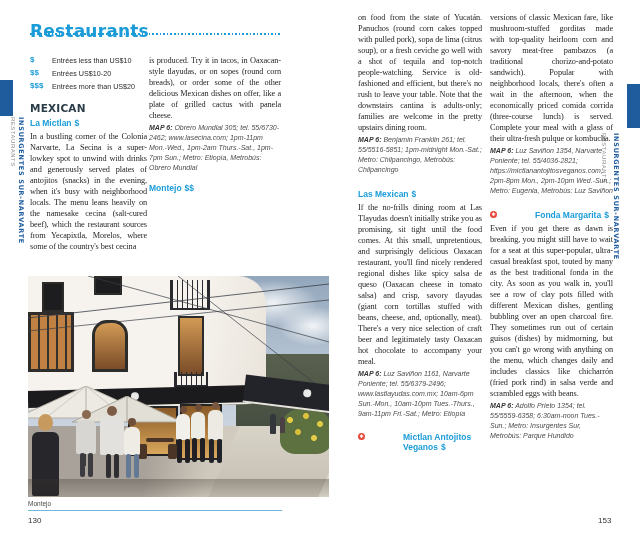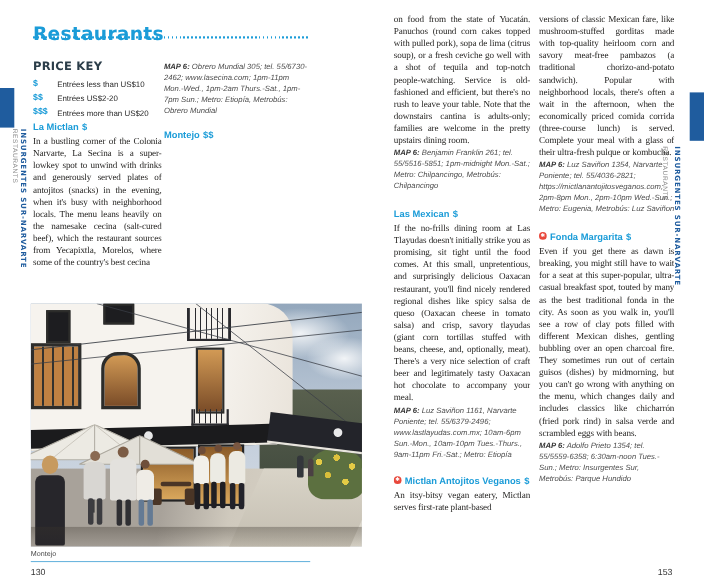--- a/index.html
+++ b/index.html
@@ -18,21 +18,21 @@
   .col{position:absolute;overflow:hidden;}
   .section-heading{font:bold 10.5px "DejaVu Sans",sans-serif;color:#2b3d49;letter-spacing:.2px;
                    margin:0 0 4px 0;}
   .section-heading.mt{margin-top:11px;}
   .listing-heading{font:bold 8.5px "Liberation Sans",sans-serif;color:#1b9cd8;margin:10px 0 3px 0;}
   .listing-heading.first{margin-top:0;}
   .listing-heading .price{margin-left:3px;}
   .badge-heading{display:flex;gap:3px;align-items:flex-start;}
   .badge{flex:0 0 auto;width:7px;height:7px;margin-top:1px;border-radius:50%;background:#e8473b;
          color:#fff;font:bold 5px "DejaVu Sans",sans-serif;line-height:7px;text-align:center;}
-  .bh-text{flex:1;}
+  .bh-text{flex:1;margin-left:35px;}
   .body-text{font:8.3px/11px "Liberation Serif",serif;color:#201f1d;text-align:justify;
              letter-spacing:-.1px;margin:0;}
   .map-text{font:italic 7px/10px "Liberation Sans",sans-serif;color:#4c4c4c;margin:2px 0 0 0;}
   .map-label{font-weight:bold;color:#353535;}
   
   .pk-row{display:flex;margin-bottom:3px;}
   .pk-sym{flex:0 0 22px;font:bold 8px "Liberation Sans",sans-serif;color:#1b9cd8;}
   .pk-label{font:7.2px "Liberation Sans",sans-serif;color:#2a2a2a;padding-top:1px;}
   
   .photo{position:absolute;left:28px;top:276px;width:301px;height:221px;overflow:hidden;
@@ -93,40 +93,41 @@
   <span class="vtext vsub" style="left:10px;top:117px;">RESTAURANTS</span>
 
   <div class="tab" style="left:627px;top:84px;width:13px;height:44px;"></div>
   <span class="vtext vtitle" style="left:612px;top:133px;">INSURGENTES SUR-NARVARTE</span>
   <span class="vtext vsub" style="left:601px;top:133px;">RESTAURANTS</span>
 
   <h1 class="page-title">Restaurants</h1>
   <div class="dotted-rule"></div>
 
   <div class="col" style="left:30px;top:55px;width:117px;height:218px;">
-    <div class="section-heading">PRICE KEY</div>
     <div class="pk-row">
       <span class="pk-sym">$</span>
       <span class="pk-label">Entrées less than US$10</span>
     </div>
     <div class="pk-row">
       <span class="pk-sym">$$</span>
-      <span class="pk-label">Entrées US$2-20</span>
+      <span class="pk-label">Entrées US$10-20</span>
     </div>
     <div class="pk-row">
       <span class="pk-sym">$$$</span>
       <span class="pk-label">Entrées more than US$20</span>
     </div>
+    <div class="section-heading mt">MEXICAN</div>
     <div class="listing-heading first">
       <span>La Mictlan</span><span class="price">$</span>
     </div>
     <p class="body-text">In a bustling corner of the Colonia Narvarte, La Secina is a super-lowkey spot to unwind with drinks and generously served plates of antojitos (snacks) in the evening, when it's busy with neighborhood locals. The menu leans heavily on the namesake cecina (salt-cured beef), which the restaurant sources from Yecapixtla, Morelos, where some of the country's best cecina</p>
   </div>
 
   <div class="col" style="left:149px;top:55px;width:132px;height:218px;">
+    <p class="body-text">is produced. Try it in tacos, in Oaxacan-style tlayudas, or on sopes (round corn breads), or order some of the other delicious Mexican dishes on offer, like a plate of grilled cactus with panela cheese.</p>
     <p class="map-text">
       <span class="map-label">MAP 6:</span>
       <span>Obrero Mundial 305; tel. 55/6730-2462; www.lasecina.com; 1pm-11pm Mon.-Wed., 1pm-2am Thurs.-Sat., 1pm-7pm Sun.; Metro: Etiopía, Metrobús: Obrero Mundial</span>
     </p>
     <div class="listing-heading">
       <span>Montejo</span><span class="price">$$</span>
     </div>
   </div>
 
   <div class="photo">
@@ -250,21 +251,20 @@
     <p class="map-text">
       <span class="map-label">MAP 6:</span>
       <span>Luz Saviñon 1161, Narvarte Poniente; tel. 55/6379-2496; www.lastlayudas.com.mx; 10am-6pm Sun.-Mon., 10am-10pm Tues.-Thurs., 9am-11pm Fri.-Sat.; Metro: Etiopía</span>
     </p>
     <div class="listing-heading badge-heading" style="margin-top:13px;justify-content:center;">
       <span class="badge">✱</span>
       <span class="bh-text">
         <span>Mictlan Antojitos Veganos</span><span class="price">$</span>
       </span>
     </div>
-    <p class="body-text">An itsy-bitsy vegan eatery, Mictlan serves first-rate plant-based</p>
   </div>
 
   <div class="col" style="left:490px;top:12px;width:123px;height:496px;">
     <p class="body-text">versions of classic Mexican fare, like mushroom-stuffed gorditas made with top-quality heirloom corn and savory meat-free pambazos (a traditional chorizo-and-potato sandwich). Popular with neighborhood locals, there's often a wait in the afternoon, when the economically priced comida corrida (three-course lunch) is served. Complete your meal with a glass of their ultra-fresh pulque or kombucha.</p>
     <p class="map-text">
       <span class="map-label">MAP 6:</span>
       <span>Luz Saviñon 1354, Narvarte Poniente; tel. 55/4036-2821; https://mictlanantojitosveganos.com; 2pm-8pm Mon., 2pm-10pm Wed.-Sun.; Metro: Eugenia, Metrobús: Luz Saviñon</span>
     </p>
     <div class="listing-heading badge-heading" style="margin-top:14px;">
       <span class="badge">✱</span>

